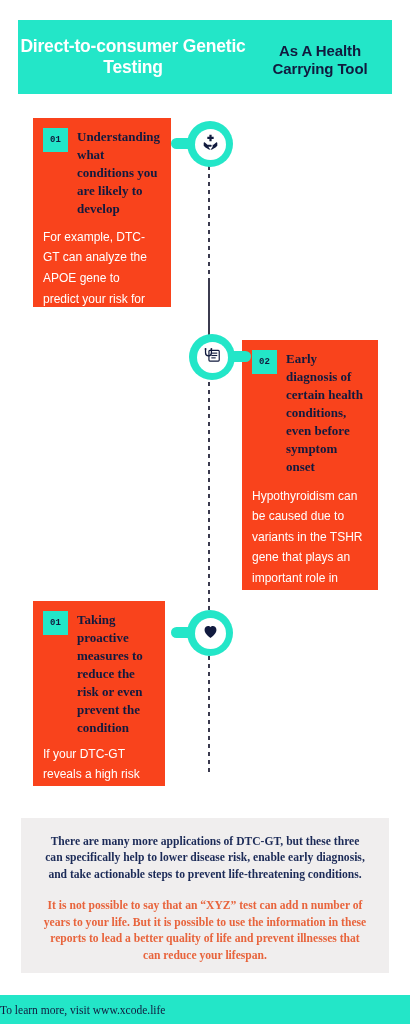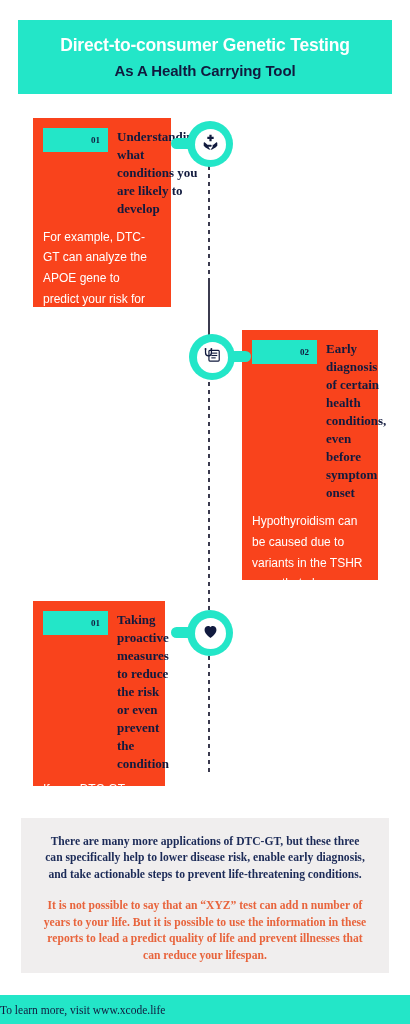--- a/index.html
+++ b/index.html
@@ -17,21 +17,21 @@
 
   
   .header {
     position: absolute;
     left: 18px;
     top: 20px;
     width: 374px;
     height: 74px;
     background: #23E6C8;
     display: flex;
-    flex-direction: column;
+    flex-direction: row;
     align-items: center;
     justify-content: center;
   }
   .header-line1 {
     font-family: "Liberation Sans", sans-serif;
     font-weight: bold;
     font-size: 17.5px;
     color: #ffffff;
     letter-spacing: -0.2px;
     line-height: 1.2;
@@ -100,41 +100,40 @@
   .node-3 { left: 187px; top: 610px; }
 
   
   .card {
     position: absolute;
     background: #F9431C;
     box-sizing: border-box;
     padding: 10px 12px 12px 10px;
   }
   .card-1 { left: 33px;  top: 118px; width: 138px; height: 189px; }
-  .card-2 { left: 242px; top: 330px; width: 136px; height: 250px; }
+  .card-2 { left: 242px; top: 340px; width: 136px; height: 250px; }
   .card-3 { left: 33px;  top: 601px; width: 132px; height: 185px; }
 
   .card-head {
     display: flex;
     align-items: flex-start;
     gap: 9px;
   }
   .badge {
     flex: 0 0 auto;
     width: 25px;
     height: 24px;
     background: #23E6C8;
     color: #111A3E;
-    font-family: Liberation Serif, serif;
+    font-family: Liberation Mono, monospace;
     font-weight: bold;
     font-size: 9px;
     display: flex;
     align-items: center;
     justify-content: center;
-    padding-left: 40px;
   }
   .card-title {
     font-family: "Liberation Serif", serif;
     font-weight: bold;
     font-size: 13px;
     line-height: 1.38;
     color: #111A3E;
     margin: 0;
   }
   .card-body {
@@ -260,18 +259,18 @@
 <div class="card card-3">
   <div class="card-head">
     <div class="badge">01</div>
     <p class="card-title">Taking proactive measures to reduce the risk or even prevent the condition</p>
   </div>
   <div class="card-body">If your DTC-GT reveals a high risk for hypertension, with appropriate interventions like dietary changes and regular exercising, in addition to tips from your healthcare provider, it may be possible to prevent it altogether.</div>
 </div>
 
 <div class="conclusion">
   <p class="concl-p concl-1">There are many more applications of DTC-GT, but these three can specifically help to lower disease risk, enable early diagnosis, and take actionable steps to prevent life-threatening conditions.</p>
-  <p class="concl-p concl-2">It is not possible to say that an “XYZ” test can add n number of years to your life. But it is possible to use the information in these reports to lead a predict quality of life and prevent illnesses that can reduce your lifespan.</p>
+  <p class="concl-p concl-2">It is not possible to say that an “XYZ” test can add n number of years to your life. But it is possible to use the information in these reports to lead a better quality of life and prevent illnesses that can reduce your lifespan.</p>
 </div>
 
 <div class="footer">
   <span class="footer-text">To learn more, visit www.xcode.life</span>
 </div>
 
 </body></html>

